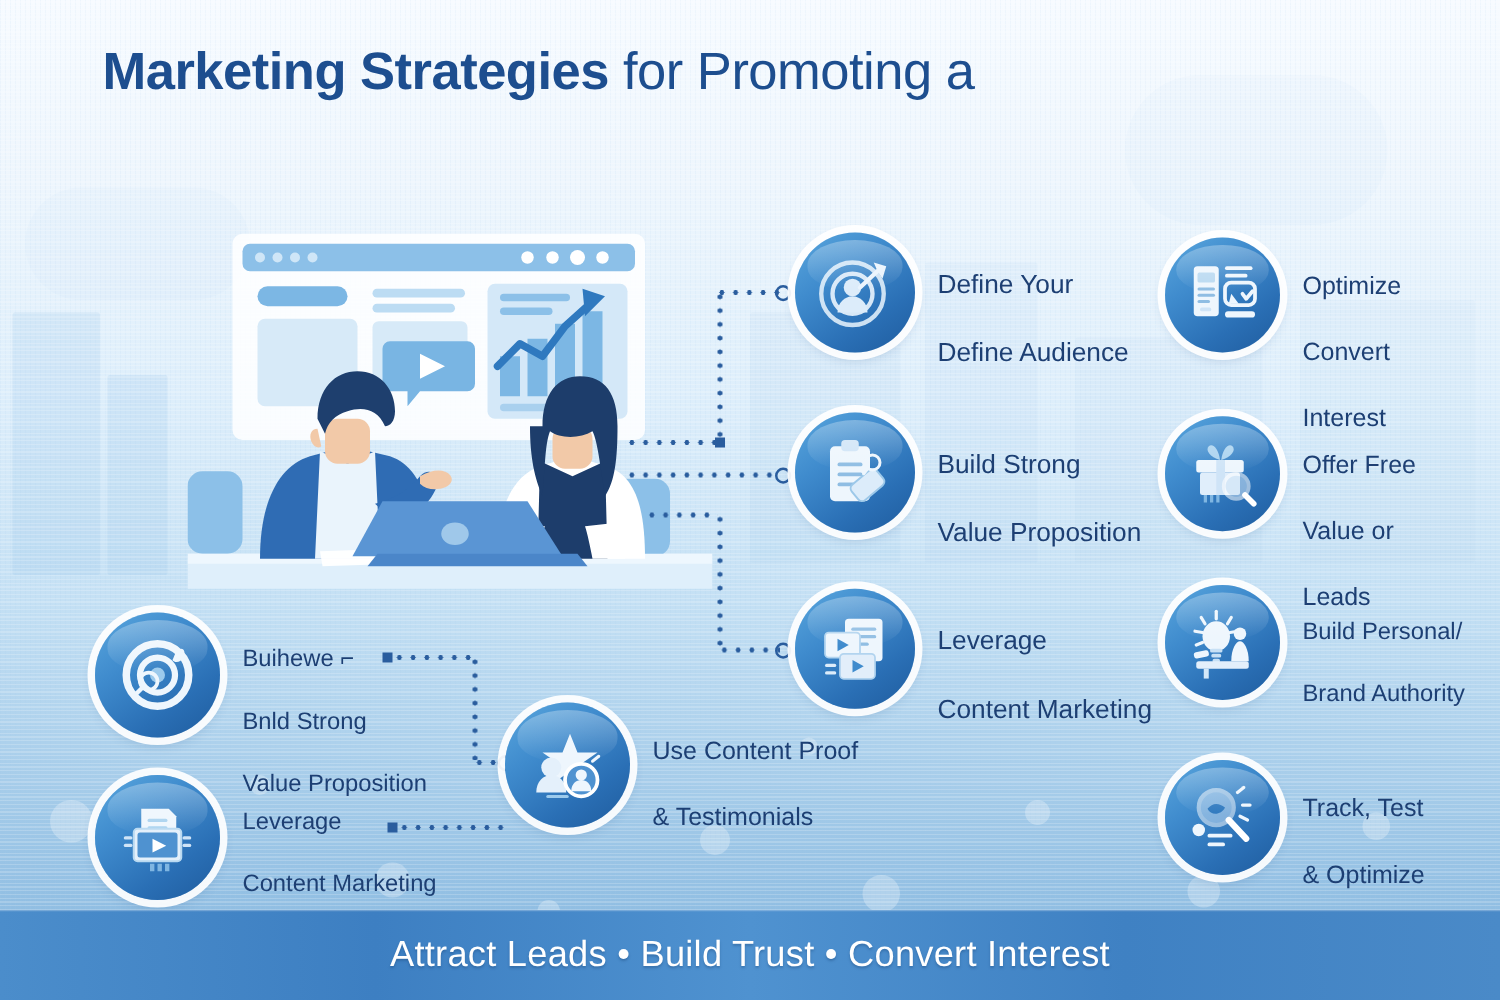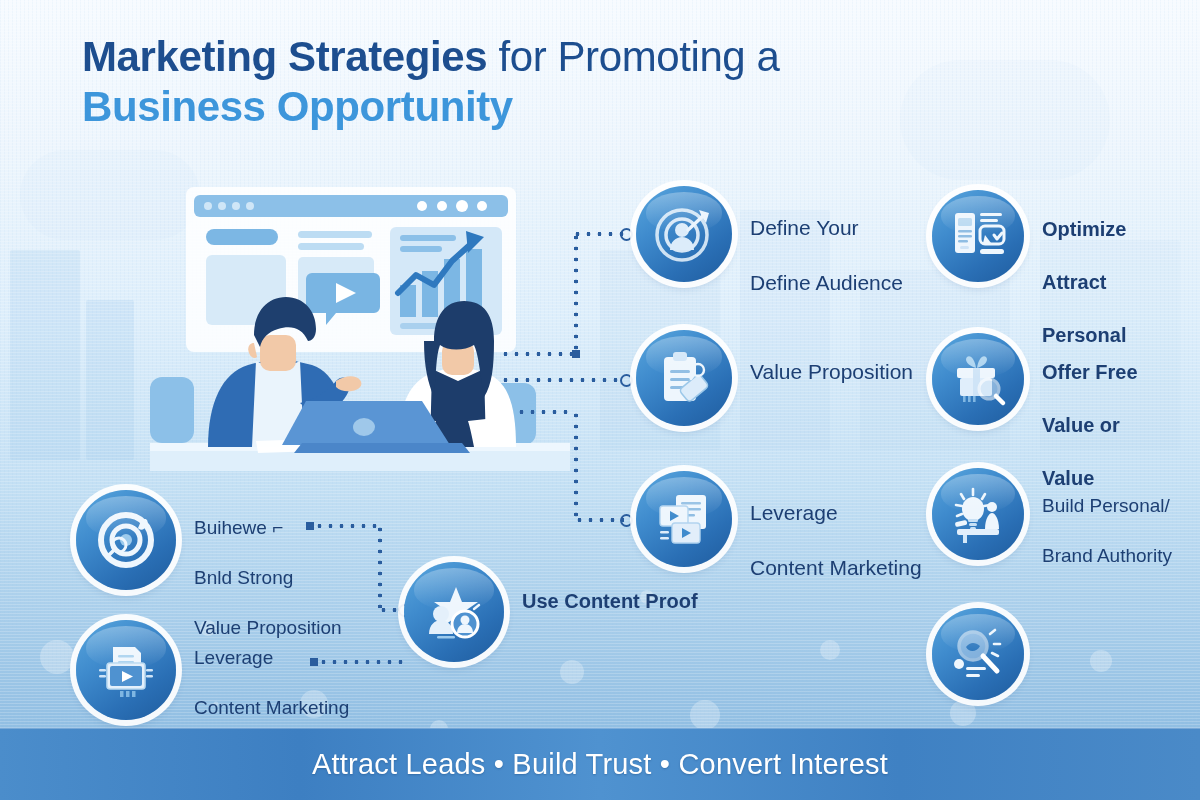--- a/index.html
+++ b/index.html
@@ -57,21 +57,21 @@
   .lab-l1{display:block;}
   .lab-l2{display:block;}
   .lab-l3{display:block;}
 
   
   .sz-96{width:96px;height:96px;}
   .sz-92{width:92px;height:92px;}
   .sz-100{width:100px;height:100px;}
 
   .fs-21{font-size:21px;}
-  .fs-20{font-size:20px;font-weight:bold;}
+  .fs-20{font-size:20px;}
   .fs-19{font-size:19px;}
 
   
   .dots{position:absolute;}
   .dots-h{height:4px;background-image:radial-gradient(circle,#2a5d9e 0 1.9px, transparent 2.1px);
           background-size:11px 4px;background-repeat:repeat-x;}
   .dots-v{width:4px;background-image:radial-gradient(circle,#2a5d9e 0 1.9px, transparent 2.1px);
           background-size:4px 11px;background-repeat:repeat-y;}
   .dotcap{position:absolute;width:9px;height:9px;border-radius:50%;border:2.5px solid #2a5d9e;background:transparent;}
   .dotsq{position:absolute;width:8px;height:8px;background:#2a5d9e;}
@@ -115,21 +115,20 @@
     <div class="bokeh" style="left:1090px;top:650px;width:22px;height:22px;"></div>
     <div class="bokeh" style="left:1140px;top:730px;width:16px;height:16px;"></div>
     <div class="bokeh" style="left:80px;top:560px;width:18px;height:18px;"></div>
     <div class="bokeh" style="left:640px;top:590px;width:14px;height:14px;"></div>
   </div>
 
   <div id="texture"></div>
 
   <div id="title">
     <div class="t-line"><span class="t-dark">Marketing Strategies</span><span class="t-reg"> for Promoting a</span></div>
-    <div class="t-line t-bright">Business Opportunity</div>
   </div>
 
   <div id="illo">
     <svg width="420" height="295" viewBox="0 0 420 295">
 
       <rect x="36" y="2" width="330" height="165" rx="8" fill="#ffffff" opacity="0.85"></rect>
       <rect x="44" y="10" width="314" height="22" rx="6" fill="#8cc0e8"></rect>
       <circle cx="58" cy="21" r="4" fill="#cfe6f7"></circle>
         <circle cx="72" cy="21" r="4" fill="#cfe6f7"></circle>
       <circle cx="86" cy="21" r="4" fill="#cfe6f7"></circle>
@@ -241,20 +240,21 @@
         <rect x="16" y="30" width="20" height="3" rx="1.5" fill="#8fbde3"></rect>
         <rect x="16" y="38" width="14" height="3" rx="1.5" fill="#8fbde3"></rect>
         <g transform="rotate(-40 40 40)">
           <rect x="27" y="32" width="26" height="16" rx="4" fill="#dcecfa" stroke="#9cc8e9" stroke-width="1.6"></rect>
         </g>
         <circle cx="44" cy="22" r="6" fill="none" stroke="#eef6fd" stroke-width="2.4"></circle>
         <line x1="40" y1="27" x2="37" y2="31" stroke="#eef6fd" stroke-width="2.4" stroke-linecap="round"></line>
       </svg>
     </div>
     <div class="label fs-21">
+      <span class="lab-l1">Build Strong</span>
       <span class="lab-l2">Value Proposition</span>
     </div>
   </div>
 
   <div class="node" style="left:636px;top:471px;">
     <div class="badge sz-96">
       <svg width="60" height="60" viewBox="0 0 60 60">
         <rect x="22" y="6" width="30" height="34" rx="3" fill="#eef6fd"></rect>
         <rect x="27" y="13" width="20" height="2.6" rx="1.3" fill="#8fbde3"></rect>
         <rect x="27" y="19" width="20" height="2.6" rx="1.3" fill="#8fbde3"></rect>
@@ -285,22 +285,22 @@
         <rect x="31" y="6" width="22" height="3" rx="1.5" fill="#eef6fd"></rect>
         <rect x="31" y="12" width="18" height="3" rx="1.5" fill="#eef6fd"></rect>
         <rect x="31" y="19" width="24" height="18" rx="5" fill="none" stroke="#eef6fd" stroke-width="3"></rect>
         <polygon points="36,28 42,36 34,36" fill="#eef6fd"></polygon>
         <path d="M45 28 l3 4 l5 -6" fill="none" stroke="#eef6fd" stroke-width="3" stroke-linecap="round" stroke-linejoin="round"></path>
         <rect x="31" y="42" width="24" height="5" rx="2.5" fill="#eef6fd"></rect>
       </svg>
     </div>
     <div class="label fs-20">
       <span class="lab-l1">Optimize</span>
-      <span class="lab-l2">Attract</span>
-      <span class="lab-l3">Personal</span>
+      <span class="lab-l2">Convert</span>
+      <span class="lab-l3">Interest</span>
     </div>
   </div>
 
   <div class="node" style="left:932px;top:333px;">
     <div class="badge sz-92">
       <svg width="58" height="58" viewBox="0 0 58 58">
         <rect x="8" y="18" width="38" height="10" rx="2" fill="#eef6fd"></rect>
         <rect x="11" y="28" width="32" height="18" rx="2" fill="#e0eefb"></rect>
         <rect x="24" y="18" width="7" height="28" fill="#cfe4f7"></rect>
         <path d="M27 18 c-8 -2 -12 -8 -9 -11 c3 -3 8 2 9 11 z" fill="#a9d2ef"></path>
@@ -308,21 +308,21 @@
         <rect x="14" y="46" width="2.6" height="6" fill="#7fb6e2"></rect>
         <rect x="19" y="46" width="2.6" height="6" fill="#7fb6e2"></rect>
         <rect x="24" y="46" width="2.6" height="6" fill="#7fb6e2"></rect>
         <circle cx="40" cy="39" r="10" fill="#cfe4f7" opacity=".55" stroke="#ffffff" stroke-width="3"></circle>
         <line x1="47" y1="46" x2="54" y2="53" stroke="#ffffff" stroke-width="4.5" stroke-linecap="round"></line>
       </svg>
     </div>
     <div class="label fs-20">
       <span class="lab-l1">Offer Free</span>
       <span class="lab-l2">Value or</span>
-      <span class="lab-l3">Value</span>
+      <span class="lab-l3">Leads</span>
     </div>
   </div>
 
   <div class="node" style="left:932px;top:468px;">
     <div class="badge sz-92">
       <svg width="58" height="58" viewBox="0 0 58 58">
         <g stroke="#eef6fd" stroke-width="2.6" stroke-linecap="round">
           <line x1="24" y1="4" x2="24" y2="10"></line>
           <line x1="12" y1="9" x2="15" y2="14"></line>
           <line x1="36" y1="9" x2="33" y2="14"></line>
@@ -356,20 +356,24 @@
         <g stroke="#eef6fd" stroke-width="2.6" stroke-linecap="round">
           <line x1="41" y1="9" x2="46" y2="5"></line>
           <line x1="45" y1="19" x2="51" y2="19"></line>
           <line x1="43" y1="28" x2="49" y2="31"></line>
         </g>
         <circle cx="10" cy="39" r="5" fill="#eef6fd"></circle>
         <rect x="17" y="42" width="20" height="3" rx="1.5" fill="#eef6fd"></rect>
         <rect x="17" y="49" width="14" height="3" rx="1.5" fill="#eef6fd"></rect>
       </svg>
     </div>
+    <div class="label fs-20">
+      <span class="lab-l1">Track, Test</span>
+      <span class="lab-l2">&amp; Optimize</span>
+    </div>
   </div>
 
   <div class="node" style="left:76px;top:490px;">
     <div class="badge sz-100">
       <svg width="62" height="62" viewBox="0 0 62 62">
         <circle cx="31" cy="31" r="25" fill="none" stroke="#eef6fd" stroke-width="6"></circle>
         <circle cx="31" cy="31" r="14" fill="none" stroke="#eef6fd" stroke-width="5"></circle>
         <circle cx="31" cy="31" r="6" fill="#9ccaec"></circle>
         <path d="M46 12 c4 -4 8 -2 6 4 c-2 5 -7 6 -9 3 z" fill="#eef6fd"></path>
         <circle cx="24" cy="36" r="7" fill="none" stroke="#eef6fd" stroke-width="3"></circle>
@@ -415,20 +419,21 @@
         <path d="M6 53 c0 -9 6 -14 12 -14 c6 0 12 5 12 14 z" fill="#e4f0fb"></path>
         <circle cx="42" cy="43" r="13" fill="#4f92d0" stroke="#ffffff" stroke-width="3"></circle>
         <circle cx="42" cy="39" r="4.5" fill="#eef6fd"></circle>
         <path d="M34 52 c0 -6 4 -9 8 -9 c4 0 8 3 8 9 z" fill="#eef6fd"></path>
         <line x1="51" y1="28" x2="56" y2="24" stroke="#eef6fd" stroke-width="2.4" stroke-linecap="round"></line>
         <rect x="14" y="55" width="18" height="2.4" rx="1.2" fill="#9ccaec"></rect>
       </svg>
     </div>
     <div class="label fs-20">
       <span class="lab-l1">Use Content Proof</span>
+      <span class="lab-l2">&amp; Testimonials</span>
     </div>
   </div>
 
   <div id="banner">
     <span class="btxt">Attract Leads • Build Trust • Convert Interest</span>
   </div>
 
 </div>
 
 </body></html>

